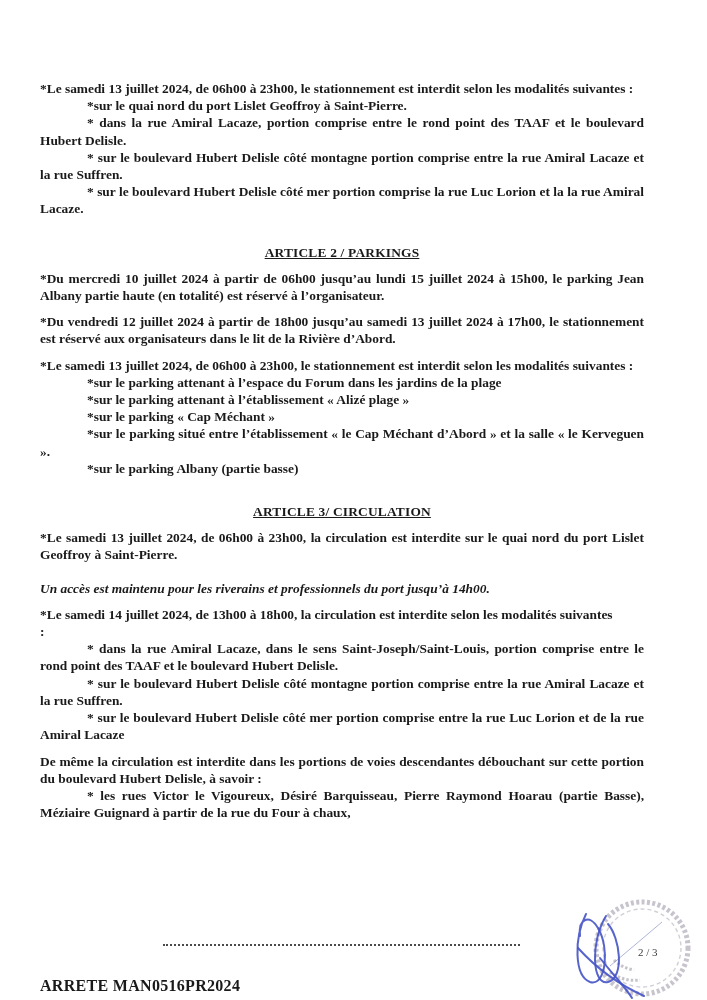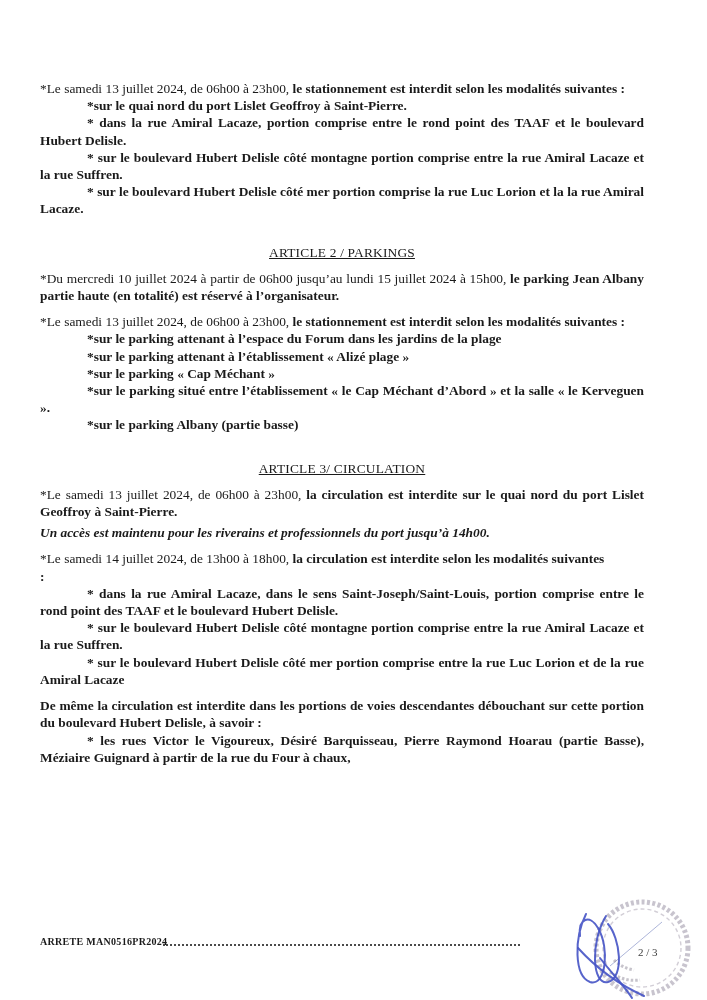--- a/index.html
+++ b/index.html
@@ -28,37 +28,37 @@
   }
   .block{text-align:justify;margin:0;}
   .block.heading{
     margin-top:26px;
     font-weight:bold;
     text-decoration:underline;
     text-align:center;
     letter-spacing:0.2px;
   }
   .block.para{margin-top:9px;}
-  .block.para-tight{margin-top:4px;}
+  .block.para-tight{margin-top:16px;}
   .block.item{text-indent:47px;}
   main.doc-body .block:first-child{margin-top:0;}
   .seg-regular{font-weight:bold;}
-  .seg-bold{font-weight:normal;}
+  .seg-bold{font-weight:bold;}
   .seg-bolditalic{font-weight:bold;font-style:italic;}
 
   .dotted-line{
     position:absolute;
     left:163px;top:944px;
     width:357px;height:0;
     border-top:2px dotted #4a4a4a;
   }
   .footer-ref{
     position:absolute;
-    left:40px;top:936px;
-    font-size:10px;
+    left:40px;top:977px;
+    font-size:16px;
     font-weight:bold;
     letter-spacing:0.3px;
   }
   svg.stamp{
     position:absolute;
     left:570px;top:890px;
     width:137px;height:110px;
   }
   .stamp-ring{fill:none;stroke:var(--stamp-color);stroke-width:5;stroke-dasharray:3 2.4;opacity:.55;}
   .stamp-ring-inner{fill:none;stroke:var(--stamp-color);stroke-width:1.4;stroke-dasharray:4 3;opacity:.45;}
@@ -76,20 +76,21 @@
 <div class="page">
 
   <main class="doc-body">
       <div class="block para"><span class="seg-bold">*Le samedi 13 juillet 2024, de 06h00 à 23h00,</span><span class="seg-regular"> le stationnement est interdit selon les modalités suivantes :</span></div>
       <div class="block item"><span class="seg-regular">*sur le quai nord du port Lislet Geoffroy à Saint-Pierre.</span></div>
       <div class="block item"><span class="seg-regular">* dans la rue Amiral Lacaze, portion comprise entre le rond point des TAAF et le boulevard Hubert Delisle.</span></div>
       <div class="block item"><span class="seg-regular">* sur le boulevard Hubert Delisle côté montagne portion comprise entre la rue Amiral Lacaze et la rue Suffren.</span></div>
       <div class="block item"><span class="seg-regular">* sur le boulevard Hubert Delisle côté mer portion comprise la rue Luc Lorion et la la rue Amiral Lacaze.</span></div>
       <div class="block heading"><span class="seg-bold">ARTICLE 2 / PARKINGS</span></div>
       <div class="block para"><span class="seg-bold">*Du mercredi 10 juillet 2024 à partir de 06h00 jusqu’au lundi 15 juillet 2024 à 15h00,</span><span class="seg-regular"> le parking Jean Albany partie haute (en totalité) est réservé à l’organisateur.</span></div>
+      <div class="block para"><span class="seg-bold">*Du vendredi 12 juillet 2024 à partir de 18h00 jusqu’au samedi 13 juillet 2024 à 17h00,</span><span class="seg-regular"> le stationnement est réservé aux organisateurs dans le lit de la Rivière d’Abord.</span></div>
       <div class="block para"><span class="seg-bold">*Le samedi 13 juillet 2024, de 06h00 à 23h00,</span><span class="seg-regular"> le stationnement est interdit selon les modalités suivantes :</span></div>
       <div class="block item"><span class="seg-regular">*sur le parking attenant à l’espace du Forum dans les jardins de la plage</span></div>
       <div class="block item"><span class="seg-regular">*sur le parking attenant à l’établissement « Alizé plage »</span></div>
       <div class="block item"><span class="seg-regular">*sur le parking « Cap Méchant »</span></div>
       <div class="block item"><span class="seg-regular">*sur le parking situé entre l’établissement « le Cap Méchant d’Abord » et la salle « le Kerveguen ».</span></div>
       <div class="block item"><span class="seg-regular">*sur le parking Albany (partie basse)</span></div>
       <div class="block heading"><span class="seg-bold">ARTICLE 3/ CIRCULATION</span></div>
       <div class="block para"><span class="seg-bold">*Le samedi 13 juillet 2024, de 06h00 à 23h00,</span><span class="seg-regular"> la circulation est interdite sur le quai nord du port Lislet Geoffroy à Saint-Pierre.</span></div>
       <div class="block para-tight"><span class="seg-bolditalic">Un accès est maintenu pour les riverains et professionnels du port jusqu’à 14h00.</span></div>
       <div class="block para"><span class="seg-bold">*Le samedi 14 juillet 2024, de 13h00 à 18h00,</span><span class="seg-regular"> la circulation est interdite selon les modalités suivantes</span><br><span class="seg-regular"> :</span></div>

